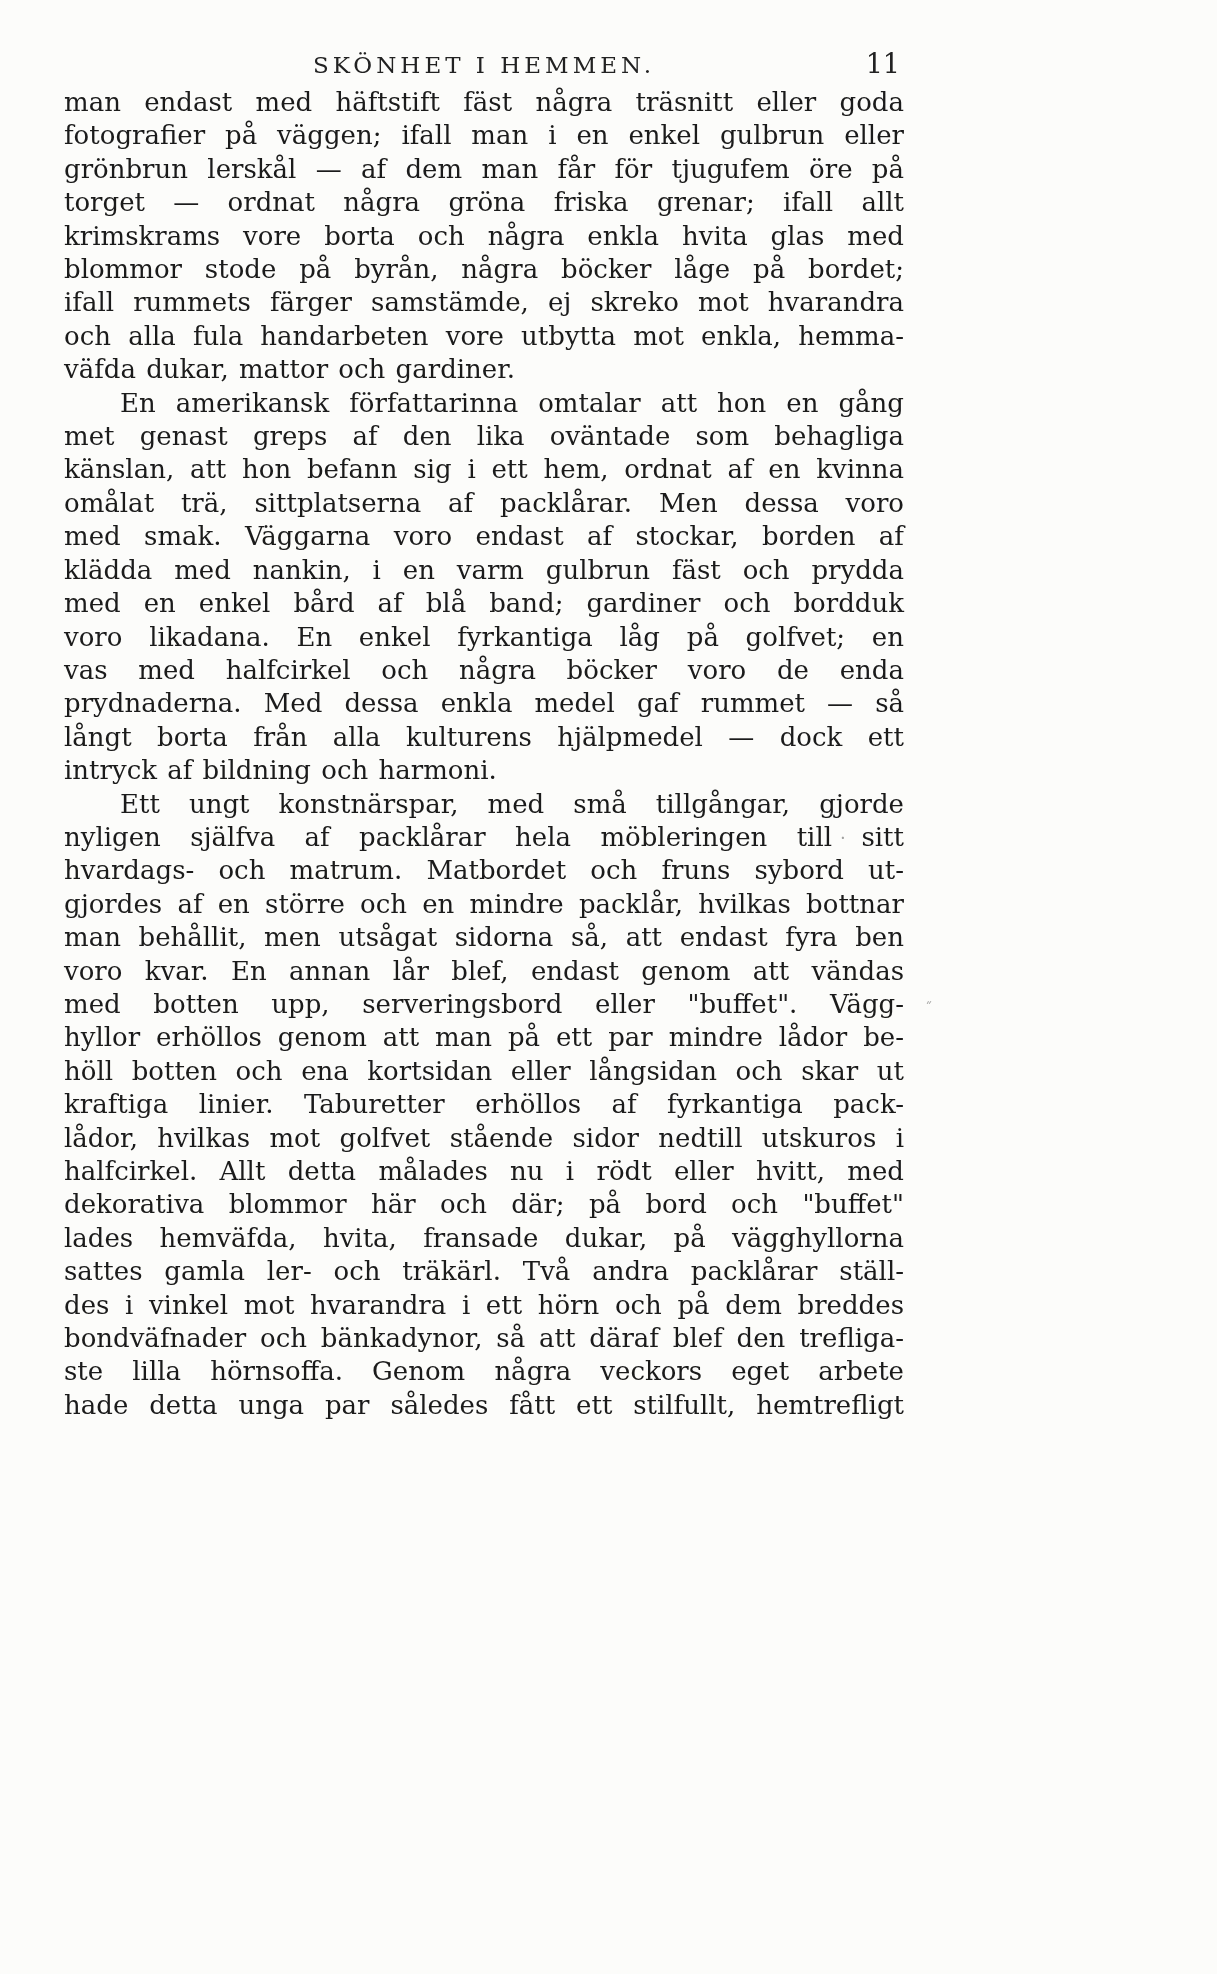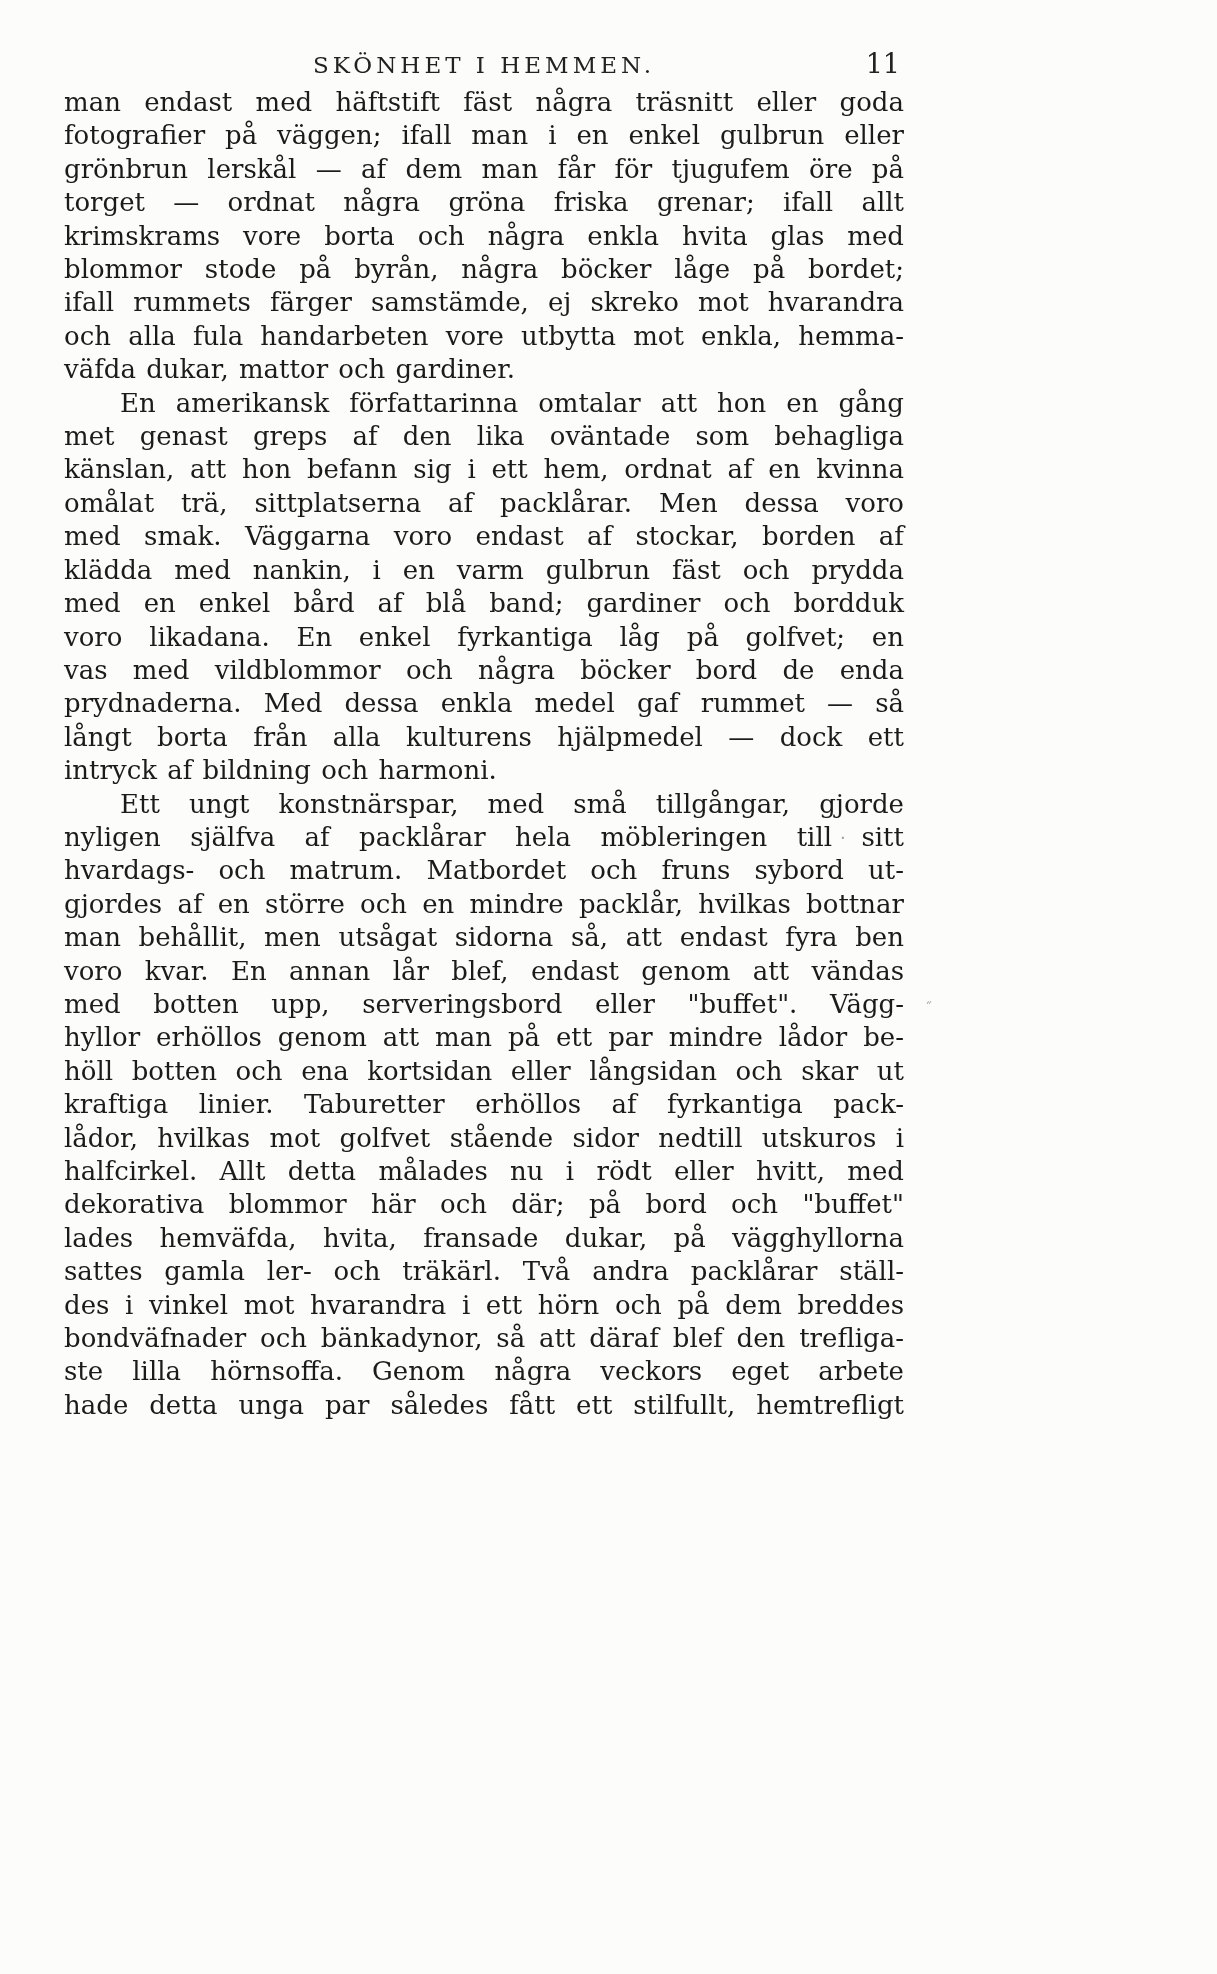--- a/index.html
+++ b/index.html
@@ -90,21 +90,21 @@
       <div class="line">och alla fula handarbeten vore utbytta mot enkla, hemma-</div>
       <div class="line last">väfda dukar, mattor och gardiner.</div>
       <div class="line indent">En amerikansk författarinna omtalar att hon en gång</div>
       <div class="line">met genast greps af den lika oväntade som behagliga</div>
       <div class="line">känslan, att hon befann sig i ett hem, ordnat af en kvinna</div>
       <div class="line">omålat trä, sittplatserna af packlårar.  Men dessa voro</div>
       <div class="line">med smak.  Väggarna voro endast af stockar, borden af</div>
       <div class="line">klädda med nankin, i en varm gulbrun fäst och prydda</div>
       <div class="line">med en enkel bård af blå band; gardiner och bordduk</div>
       <div class="line">voro likadana.  En enkel fyrkantiga låg på golfvet; en</div>
-      <div class="line">vas med vildblommor och några böcker bord de enda</div>
+      <div class="line">vas med halfcirkel och några böcker voro de enda</div>
       <div class="line">prydnaderna.  Med dessa enkla medel gaf rummet — så</div>
       <div class="line">långt borta från alla kulturens hjälpmedel — dock ett</div>
       <div class="line last">intryck af bildning och harmoni.</div>
       <div class="line indent">Ett ungt konstnärspar, med små tillgångar, gjorde</div>
       <div class="line">nyligen själfva af packlårar hela möbleringen till sitt</div>
       <div class="line">hvardags- och matrum.  Matbordet och fruns sybord ut-</div>
       <div class="line">gjordes af en större och en mindre packlår, hvilkas bottnar</div>
       <div class="line">man behållit, men utsågat sidorna så, att endast fyra ben</div>
       <div class="line">voro kvar.  En annan lår blef, endast genom att vändas</div>
       <div class="line">med botten upp, serveringsbord eller "buffet".  Vägg-</div>

